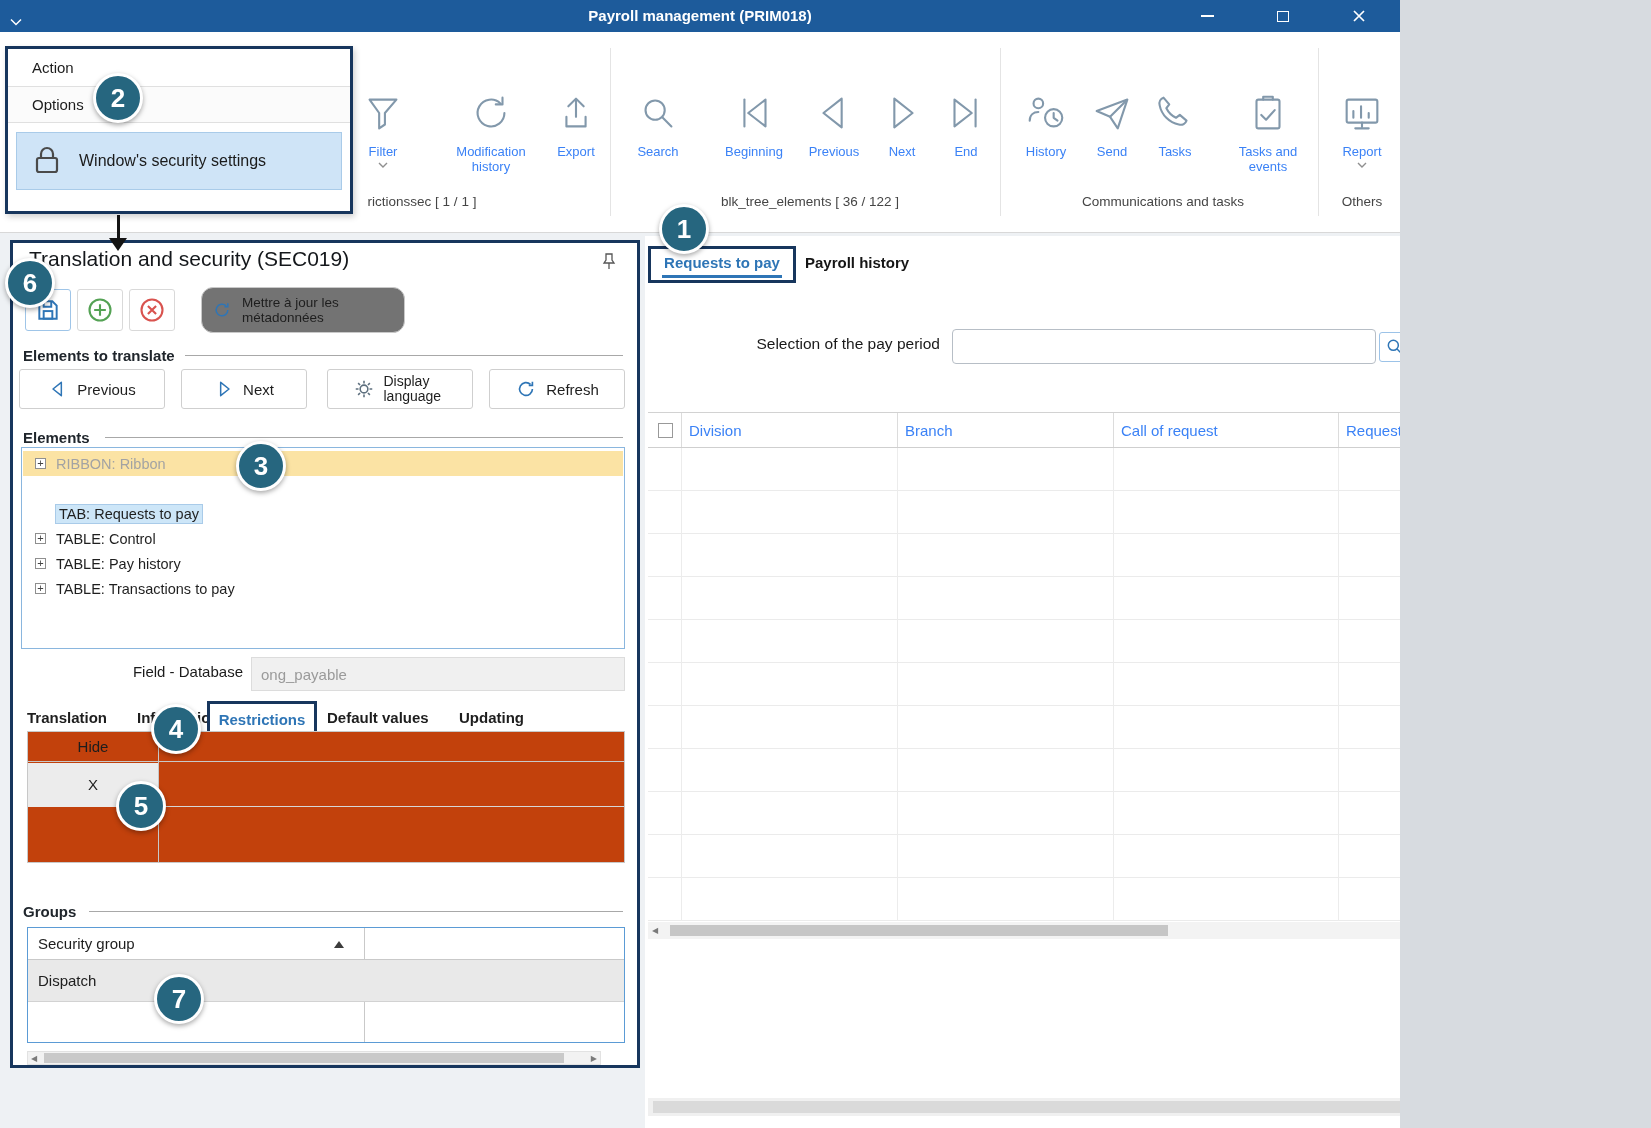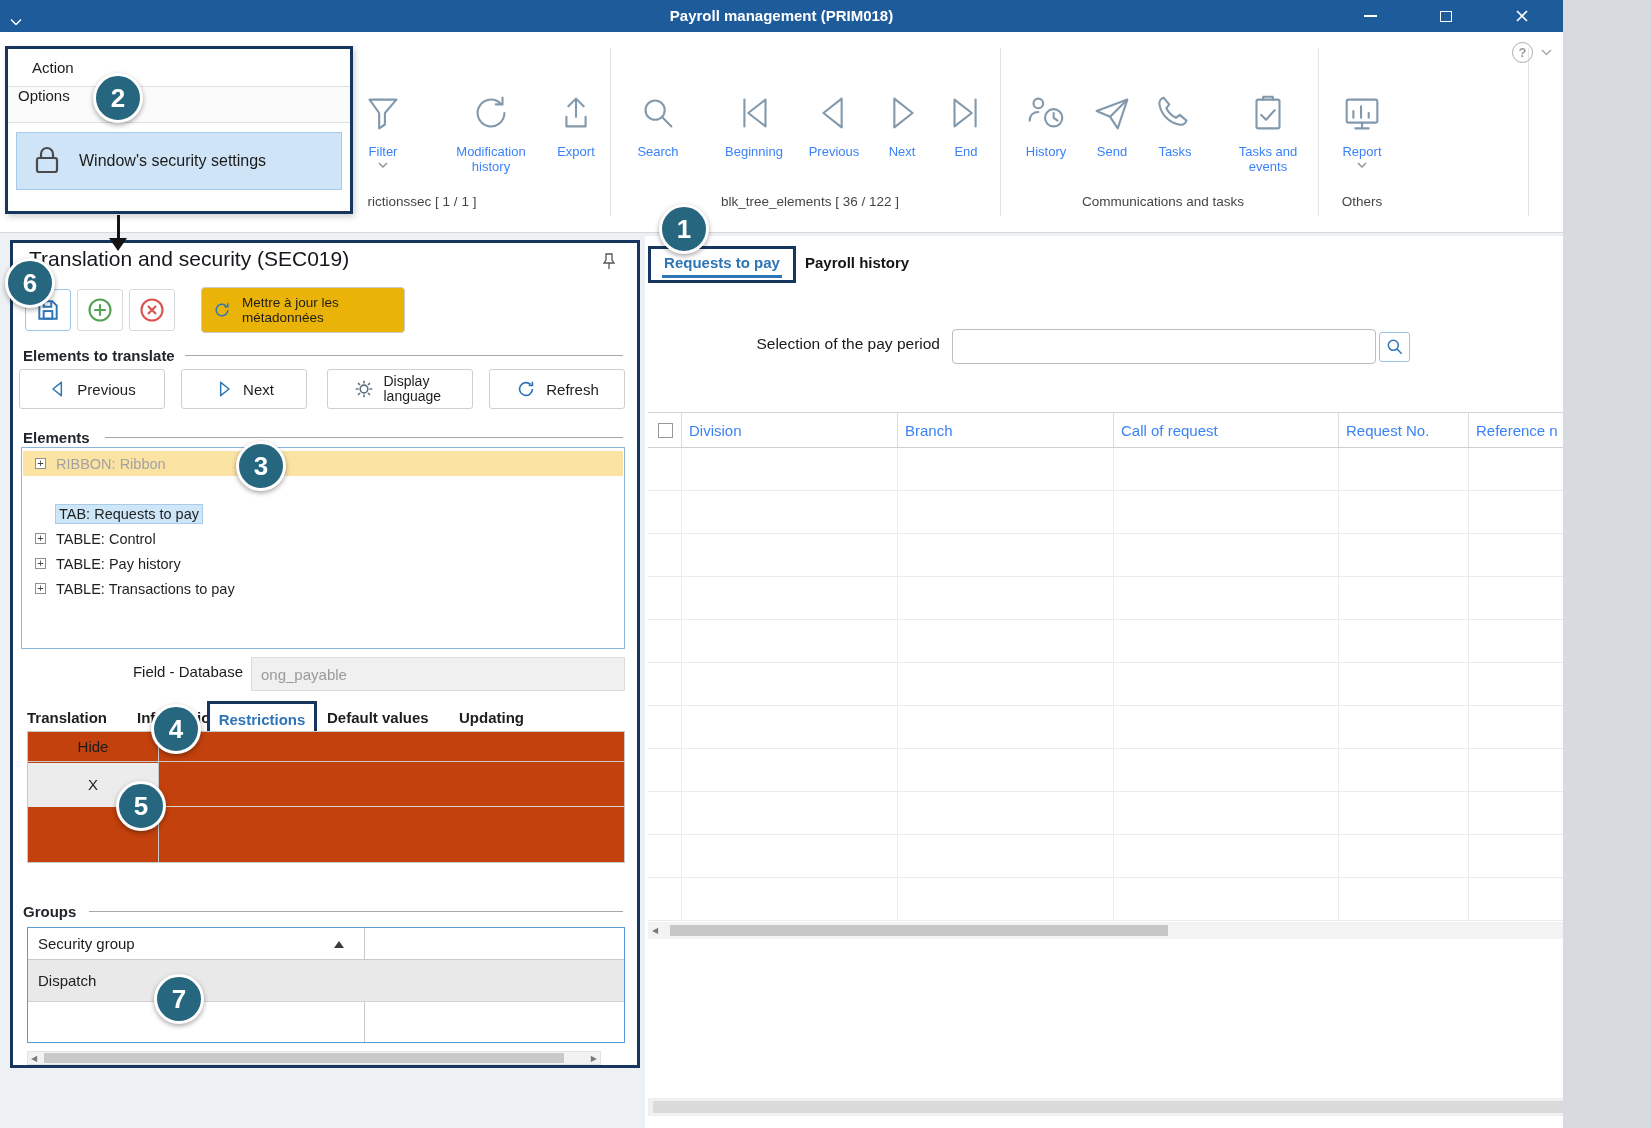--- a/index.html
+++ b/index.html
@@ -1,17 +1,17 @@
 <!DOCTYPE html>
 <html><head>
 <meta charset="utf-8">
 <style>
 *{margin:0;padding:0;box-sizing:border-box}
 body{font-family:"Liberation Sans","DejaVu Sans",sans-serif;background:#d7dbe0}
-.screen{position:relative;width:1563px;height:1128px;background:#eef1f4;overflow:hidden}
+.screen{position:relative;width:1400px;height:1128px;background:#eef1f4;overflow:hidden}
 
 
 .titlebar{position:absolute;left:0;top:0;width:100%;height:32px;background:#1d5b9b;z-index:40}
 .qa{position:absolute;left:10px;top:12px;cursor:pointer}
 .titlebar .title{position:absolute;left:0;right:0;top:0;height:32px;line-height:32px;text-align:center;color:#fff;font-size:15px;font-weight:bold}
 .win-controls{position:absolute;right:18px;top:0;height:32px;display:flex;gap:30px}
 .wc{width:46px;height:32px;display:flex;align-items:center;justify-content:center;cursor:pointer}
 .minline{width:13px;height:2px;background:#fff}
 .maxbox{width:12px;height:11px;border:1.5px solid #fff}
 
@@ -24,32 +24,32 @@
 .rgl{position:absolute;top:162px;text-align:center;color:#454545;font-size:13.5px}
 .rsep{position:absolute;top:16px;height:168px;width:1px;background:#e4e4e4}
 .ic{fill:none;stroke:#8298ab;stroke-width:2.2;stroke-linecap:round;stroke-linejoin:round}
 .help{position:absolute;left:1512px;top:10px;width:21px;height:21px;border:1.5px solid #ababab;border-radius:50%;display:flex;align-items:center;justify-content:center;cursor:pointer}
 .helpq{font-size:13px;color:#9b9b9b;font-weight:bold}
 .hchev{position:absolute;left:1541px;top:17px;cursor:pointer}
 
 
 .menubox{position:absolute;left:5px;top:46px;width:348px;height:168px;background:#fff;border:3px solid #17365d;z-index:30;box-shadow:2px 3px 6px rgba(0,0,0,.18)}
 .menu-action{height:38px;display:flex;align-items:center;padding-left:24px;font-size:15px;color:#1c1c1c;border-bottom:1px solid #e0e0e0;cursor:pointer}
-.menu-options{height:36px;display:flex;align-items:flex-start;padding-left:10px;font-size:15px;color:#1c1c1c;background:#fbfbfb;border-bottom:1px solid #e0e0e0;cursor:pointer}
+.menu-options{height:36px;display:flex;align-items:center;padding-left:24px;font-size:15px;color:#1c1c1c;background:#fbfbfb;border-bottom:1px solid #e0e0e0;cursor:pointer}
 .menu-item{margin:9px 8px;height:58px;background:#cfe4f7;border:1px solid #a9cbe9;display:flex;align-items:center;gap:16px;padding-left:14px;font-size:16px;color:#1b1b1b;cursor:pointer}
 .arrow-line{position:absolute;left:117px;top:215px;width:3px;height:24px;background:#141414;z-index:35}
 .arrow-head{position:absolute;left:109px;top:238px;width:0;height:0;border-left:9px solid transparent;border-right:9px solid transparent;border-top:13px solid #141414;z-index:35}
 
 
 .lpanel{position:absolute;left:10px;top:240px;width:630px;height:828px;background:#fff;border:3px solid #17365d;z-index:10}
 .lp-title{position:absolute;left:16px;top:4px;font-size:21px;color:#14171b}
 .pin{position:absolute;left:588px;top:10px;cursor:pointer}
 .sqbtn{position:absolute;width:46px;height:42px;background:#fff;border:1px solid #d9d9d9;border-radius:3px;display:flex;align-items:center;justify-content:center;cursor:pointer}
 .sqbtn.save{border-color:#9fc5e8}
-.updbtn{position:absolute;left:188px;top:44px;width:204px;height:46px;border:1px solid #c9c9c9;border-radius:4px;background:#eab308;display:flex;align-items:center;gap:10px;padding:0 10px;cursor:pointer}
+.updbtn{position:absolute;left:188px;top:44px;width:204px;height:46px;border:1px solid #c9c9c9;border-radius:12px;background:#737373;display:flex;align-items:center;gap:10px;padding:0 10px;cursor:pointer}
 .updbtn .txt{font-size:13.5px;line-height:15px;color:#1e1e1e;text-align:left}
 .sec{position:absolute;font-size:15px;font-weight:bold;color:#20262c}
 .secline{position:absolute;height:1px;background:#a8a8a8}
 .navbtn{position:absolute;top:126px;height:40px;border:1px solid #cfcfcf;border-radius:3px;background:#fff;display:flex;align-items:center;justify-content:center;gap:9px;font-size:15px;color:#1e1e1e;cursor:pointer}
 .navbtn .two{font-size:14px;line-height:15px;text-align:left}
 .tree{position:absolute;left:8px;top:204px;width:604px;height:202px;border:1px solid #8ab6de;background:#fff}
 .trow{position:absolute;left:1px;right:1px;height:25px;display:flex;align-items:center;font-size:14.5px;color:#1f1f1f;cursor:pointer}
 .exp{width:11px;height:11px;border:1px solid #8f8f8f;background:#fff;font-size:11px;line-height:9px;text-align:center;color:#444;margin-left:12px;flex:0 0 auto;cursor:pointer}
 .tlabel{margin-left:10px}
 .trow.noexp .tlabel{margin-left:33px}

